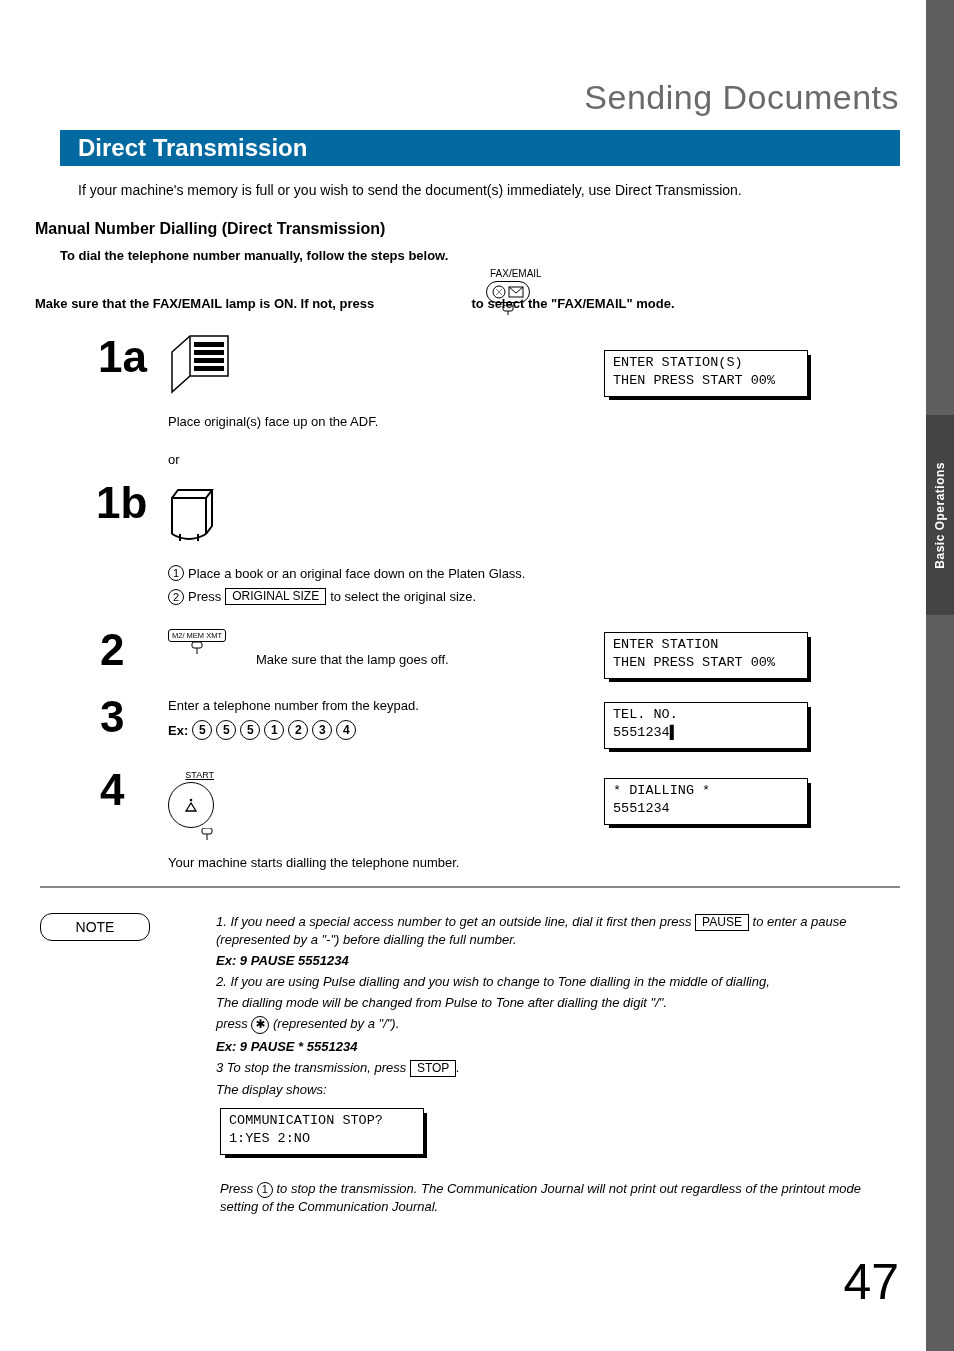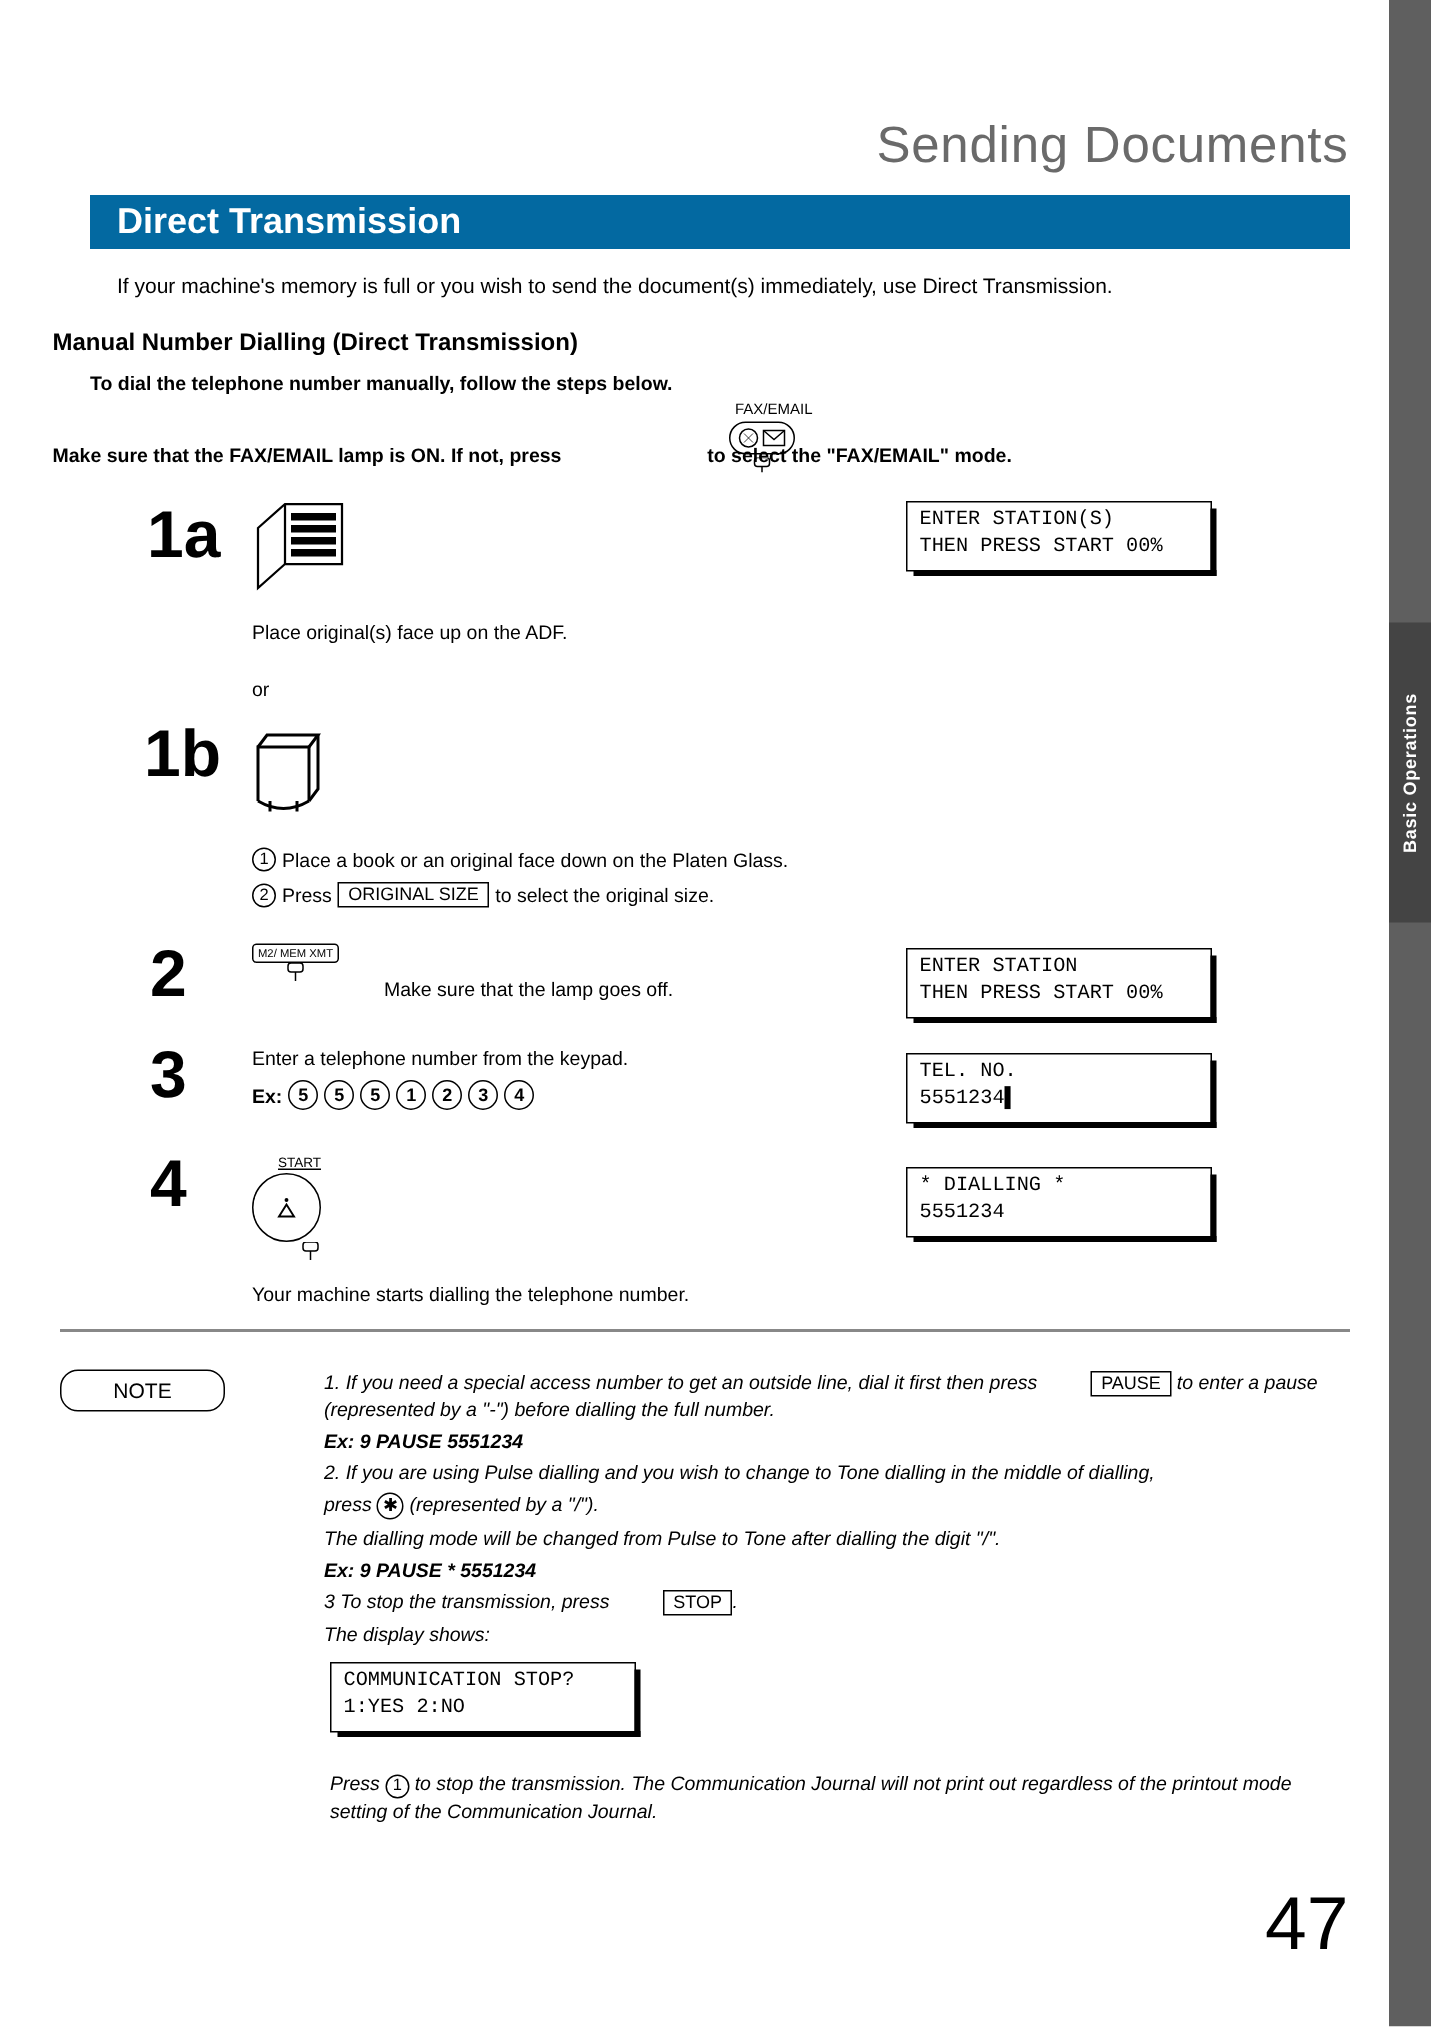--- a/index.html
+++ b/index.html
@@ -42,29 +42,29 @@
   .key-digit { display:inline-flex; width:20px; height:20px; border:1px solid #000; border-radius:50%; align-items:center; justify-content:center; font-size:12px; }
   .step-4 { position: absolute; left: 100px; top: 765px; }
   .start-btn { position: absolute; left: 168px; top: 770px; display:flex; flex-direction:column; align-items:flex-end; }
   .start-label { font-size: 9px; text-decoration: underline; }
   .start-circle { width: 46px; height: 46px; border: 1.5px solid #000; border-radius: 50%; display:flex; align-items:center; justify-content:center; margin-top:2px; flex-direction:column; }
   .s4-caption { position: absolute; left: 168px; top: 855px; font-size: 13px; text-align: right; }
   .divider { position: absolute; left: 40px; top: 886px; width: 860px; height: 2px; background: #888; }
   .lcd { position: absolute; border: 1.5px solid #000; width: 204px; padding: 3px 8px 6px 8px; font-family: "Courier New", monospace; font-size: 13.5px; line-height: 18px; background: #fff; }
   .lcd::before { content: ''; position: absolute; right: -4px; top: 4px; bottom: -4px; width: 4px; background: #000; }
   .lcd::after { content: ''; position: absolute; left: 4px; right: -4px; bottom: -4px; height: 4px; background: #000; }
-  .lcd-1 { left: 604px; top: 334px; }
+  .lcd-1 { left: 604px; top: 350px; }
   .lcd-2 { left: 604px; top: 632px; }
   .lcd-3 { left: 604px; top: 702px; }
   .lcd-4 { left: 604px; top: 778px; }
   .lcd-note { left: 220px; top: 1108px; }
   .note-badge { position: absolute; left: 40px; top: 913px; width: 110px; height: 28px; border: 1.5px solid #000; border-radius: 12px; display:flex; align-items:center; justify-content:center; font-size: 14px; }
   .note-body { position: absolute; left: 216px; top: 913px; width: 685px; font-size: 13px; font-style: italic; }
   .note-body p { margin-bottom: 4px; line-height: 17px; }
-  .note-body .plain { font-style: normal; margin-left: 32px; }
+  .note-body .plain { font-style: normal; }
   .note-body .boldit { font-weight: bold; }
   .note-post { position: absolute; left: 220px; top: 1180px; width: 680px; font-size: 13px; font-style: italic; line-height: 17px; }
   .pagenum { position: absolute; right: 55px; bottom: 40px; font-size: 50px; font-family: Arial, sans-serif; }
   .star-key { display:inline-flex; width:18px; height:18px; border:1px solid #000; border-radius:50%; align-items:center; justify-content:center; font-size:12px; font-style: normal; }
 </style>
 </head>
 <body>
 
 <div class="page">
   <div class="right-rail"></div>
@@ -197,24 +197,24 @@
 
   <div class="note-badge">
     <span>NOTE</span>
   </div>
   <div class="note-body">
     <p>
       <span>1. If you need a special access number to get an outside line, dial it first then press </span><span class="keycap plain">PAUSE</span><span> to enter a pause (represented by a "-") before dialling the full number.</span>
     </p>
     <p class="boldit">Ex: 9 PAUSE 5551234</p>
     <p>2. If you are using Pulse dialling and you wish to change to Tone dialling in the middle of dialling,</p>
+    <p>The dialling mode will be changed from Pulse to Tone after dialling the digit "/".</p>
     <p>
       <span>press </span><span class="star-key">✱</span><span> (represented by a "/").</span>
     </p>
-    <p>The dialling mode will be changed from Pulse to Tone after dialling the digit "/".</p>
     <p class="boldit">Ex: 9 PAUSE * 5551234</p>
     <p>
       <span>3  To stop the transmission, press </span><span class="keycap plain">  STOP  </span><span>.</span>
     </p>
     <p>The display shows:</p>
   </div>
 
   <div class="lcd lcd-note">
     <div>COMMUNICATION STOP?</div>
     <div>1:YES 2:NO</div>

